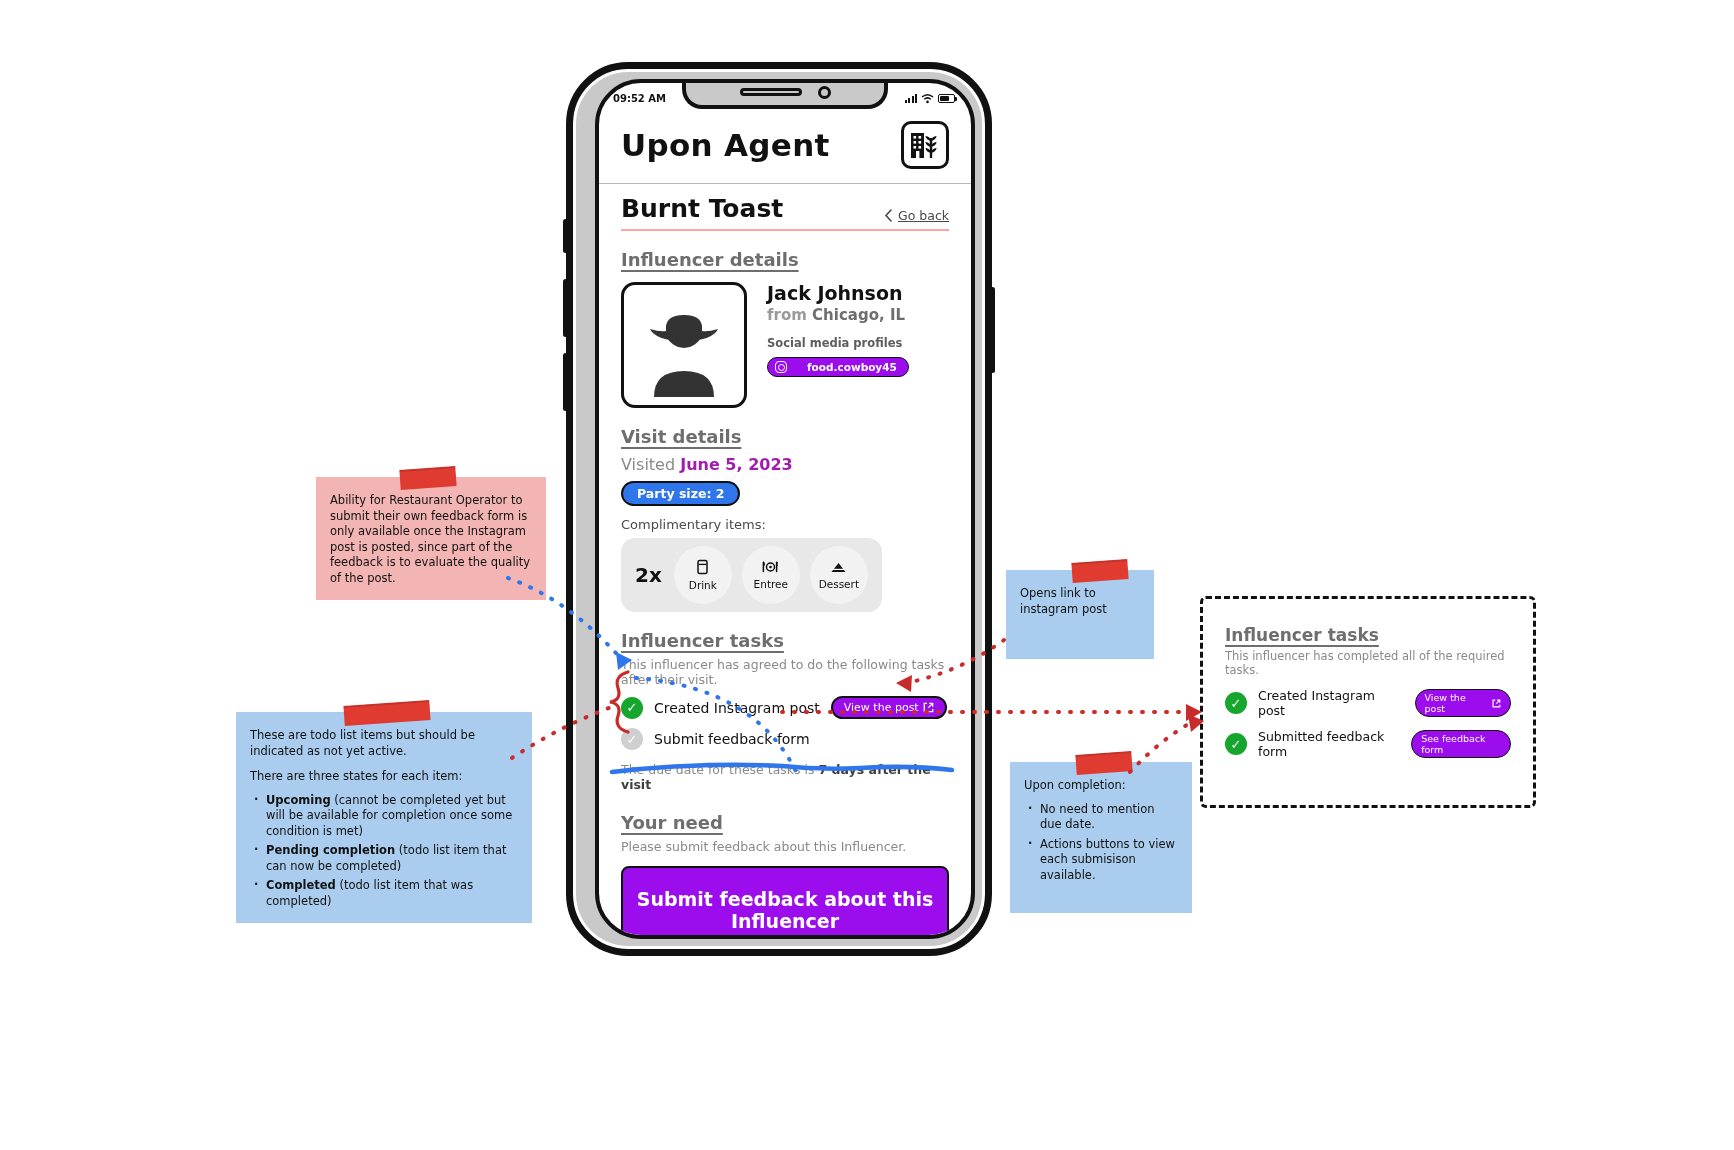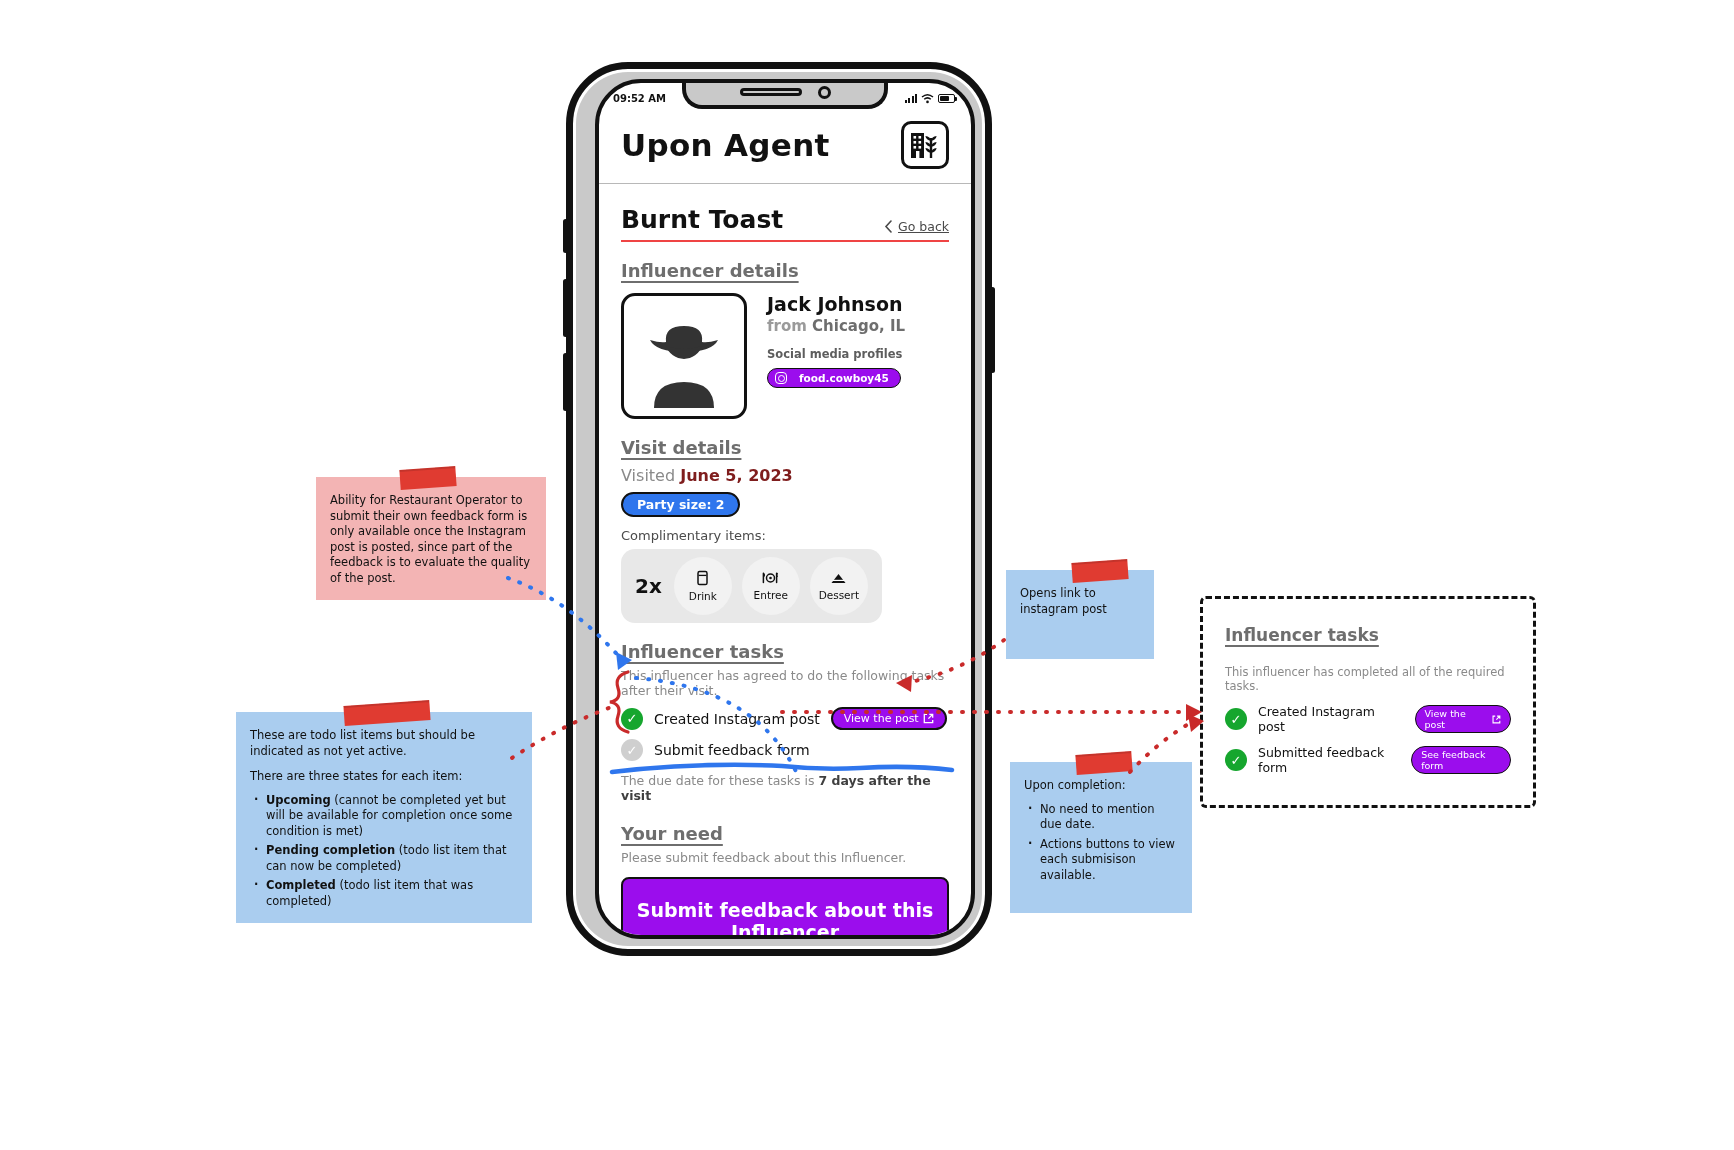--- a/index.html
+++ b/index.html
@@ -55,49 +55,49 @@
   #app-header {
     display: flex; align-items: center; justify-content: space-between;
     padding: 8px 22px 14px 22px; border-bottom: 1.5px solid #b8b8b8;
   }
   #app-title { font-size: 31px; font-weight: 700; letter-spacing: .3px; color: #111; }
   #logo { width: 48px; height: 48px; border: 3px solid #111; border-radius: 10px; position: relative; }
 
   #screen-body { padding: 10px 22px 0 22px; }
 
   #page-head { display:flex; align-items:flex-end; justify-content:space-between;
-    border-bottom: 2px solid #ef4444; padding-bottom: 6px; margin-top: 11px; }
+    border-bottom: 2px solid #fca5a5; padding-bottom: 6px; }
   #page-title { font-size: 25px; font-weight: 800; color: #111; }
   #go-back { display:flex; align-items:center; gap:5px; font-size:12.5px; color:#4a4a4a; }
   #go-back span.lbl { text-decoration: underline; }
 
   .section-h {
     font-size: 18px; font-weight: 700; color: #6e6e6e;
     text-decoration: underline; text-underline-offset: 4px; text-decoration-thickness: 2px;
   }
   .sec-gap { margin-top: 18px; }
 
   #influencer-row { display: flex; gap: 20px; margin-top: 12px; }
   #avatar { width: 126px; height: 126px; border: 3px solid #111; border-radius: 14px;
     flex: 0 0 126px; display: flex; align-items: flex-end; justify-content: center; overflow: hidden; }
   #inf-name { font-size: 19px; font-weight: 800; color: #111; }
   #inf-from { font-size: 15px; color: #9a9a9a; font-weight: 600; margin-top: 2px; }
   #inf-from b { color: #6e6e6e; }
   #social-label { font-size: 11.5px; font-weight: 700; color: #5d5d5d; margin-top: 12px; }
   #social-chip {
-    display:inline-flex; align-items:center; gap:12px; margin-top: 7px;
+    display:inline-flex; align-items:center; gap:20px; margin-top: 7px;
     background: #9b0ded; border: 1.6px solid #111; border-radius: 20px;
     padding: 3px 11px 3px 7px; color:#fff; font-size: 10.5px; font-weight: 600;
   }
   .ig-glyph { width: 12px; height: 12px; border: 1.6px solid #fff; border-radius: 4px; position: relative; }
   .ig-glyph::after { content:""; position:absolute; left:2.3px; top:2.3px; width:5px; height:5px;
     border:1.4px solid #fff; border-radius:50%; }
 
   #visited-line { font-size: 16px; color: #8a8a8a; margin-top: 8px; }
-  #visited-line b { color: #7f1d1d; font-weight: 800; }
+  #visited-line b { color: #a21caf; font-weight: 800; }
   #party-chip { display:inline-block; margin-top: 7px; background:#2f76ed; border:2px solid #111;
     border-radius:20px; padding: 3px 14px; color:#fff; font-size:12.5px; font-weight:700; }
   #comp-label { font-size: 13px; color:#4a4a4a; margin-top: 11px; }
   #comp-box { margin-top: 6px; background:#e8e8e8; border-radius: 14px; padding: 8px 14px;
     display:inline-flex; align-items:center; gap: 10px; }
   #comp-qty { font-size: 20px; font-weight: 800; color:#111; margin-right: 2px; }
   .comp-item { width: 58px; height: 58px; border-radius: 50%; background:#f2f2f2;
     display:flex; flex-direction:column; align-items:center; justify-content:center; gap:2px; }
   .comp-item .lab { font-size: 10.5px; color:#111; }
   .comp-ico { font-size: 14px; line-height: 1; color:#111; }
@@ -142,21 +142,21 @@
   #note-blue-states .tape { left: 108px; width: 86px; }
   #note-opens { left: 1006px; top: 570px; width: 148px; padding-bottom: 42px; }
   #note-opens .tape { left: 66px; }
   #note-upon { left: 1010px; top: 762px; width: 182px; padding-bottom: 30px; }
   #note-upon .tape { left: 66px; }
 
   
   #done-panel { position:absolute; left: 1200px; top: 596px; width: 336px; height: 212px;
     border: 3px dashed #111; border-radius: 6px; background:#fff; padding: 26px 22px; }
   #done-panel .section-h { font-size: 17px; }
-  #done-desc { font-size: 11.5px; color:#8a8a8a; margin-top: 20px; }
+  #done-desc { font-size: 11.5px; color:#8a8a8a; margin-top: 4px; }
   #done-panel .task-row { margin-top: 11px; }
   #done-panel .task-label { font-size: 12.5px; }
   #done-panel .pill-btn { font-size: 9.5px; padding: 2px 9px; border-width: 1.6px; }
 
   svg.overlay { position:absolute; inset:0; width:1734px; height:1150px; pointer-events:none; }
 </style>
 </head>
 <body>
 
 <div class="canvas">

